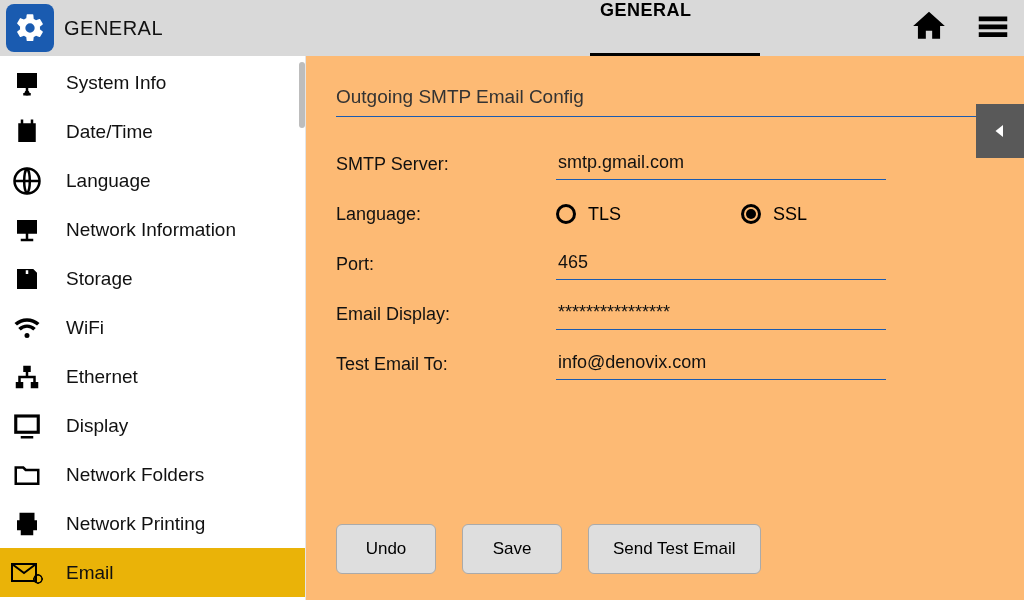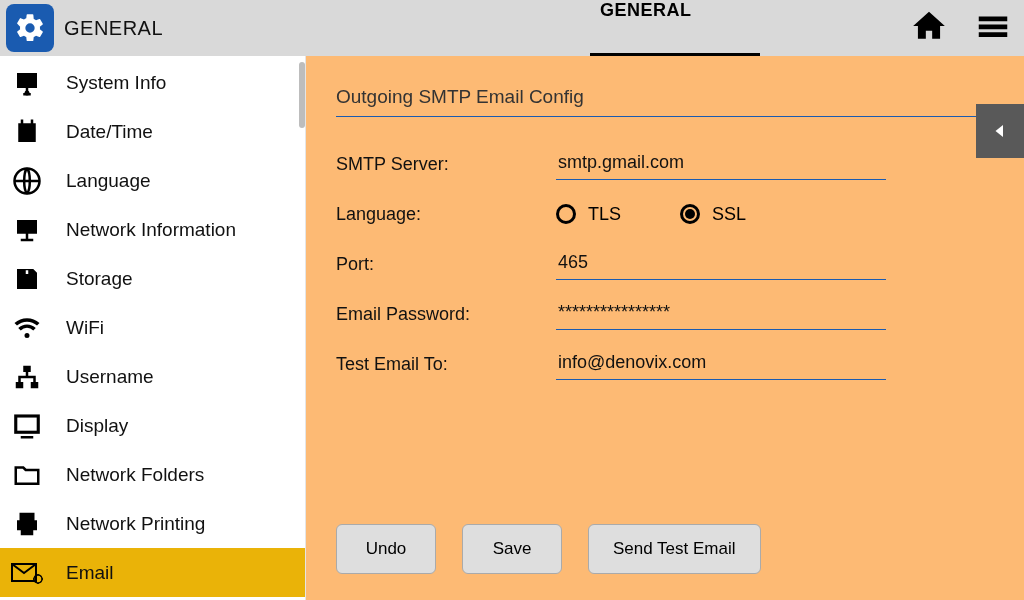--- a/index.html
+++ b/index.html
@@ -26,21 +26,21 @@
   .side-item .icon { width: 34px; height: 34px; display:flex; align-items:center; justify-content:center; }
   .side-item .icon svg { fill: #000; }
   .side-item .label { font-size: 19px; color: #111; }
   
   .main { flex: 1; background: #fdba74; padding: 20px 30px 20px 30px; position: relative; }
   .panel-title { font-size: 19px; color: #333; margin: 10px 0 8px 0; }
   .title-underline { height: 1px; background: #1a5bb0; width: 100%; margin-bottom: 22px; }
   .form-row { display: flex; align-items: center; height: 50px; }
   .form-label { width: 220px; font-size: 18px; color: #111; }
   .form-field { flex: 1; font-size: 18px; color: #111; border: none; border-bottom: 1px solid #1a5bb0; padding: 4px 2px 6px 2px; background: transparent; outline: none; max-width: 330px;}
-  .radio-row { display: flex; align-items: flex-start; gap: 59px; }
+  .radio-row { display: flex; align-items: flex-start; gap: 120px; }
   .radio-opt { display: flex; align-items: center; gap: 12px; font-size: 18px; cursor: pointer; }
   .radio { width: 20px; height: 20px; border: 3px solid #000; border-radius: 50%; display:flex; align-items:center; justify-content:center; }
   .radio.checked::after { content: ""; width: 10px; height: 10px; background: #000; border-radius: 50%; }
   .button-row { position: absolute; bottom: 26px; left: 30px; display: flex; gap: 26px; }
   .btn { background: #dedede; border: 1px solid #aaa; border-radius: 6px; padding: 14px 24px; font-size: 17px; cursor: pointer; min-width: 100px; text-align:center;}
   
   .collapse-tab { position: absolute; top: 104px; right: 0; width: 48px; height: 54px; background: #595959; display:flex; align-items:center; justify-content:center; cursor:pointer;}
   .collapse-tab svg { fill: #fff; }
 </style>
 </head>
@@ -130,21 +130,21 @@
       </div>
       <div class="side-item">
         <span class="icon">
               <svg width="30" height="30" viewBox="0 0 24 24">
                 <rect x="9" y="3" width="6" height="5"></rect>
                 <rect x="3" y="16" width="6" height="5"></rect>
                 <rect x="15" y="16" width="6" height="5"></rect>
                 <path d="M12 8v4M6 16v-4h12v4M12 12H6M12 12h6" stroke="#000" stroke-width="2" fill="none"></path>
               </svg>
             </span>
-        <span class="label">Username</span>
+        <span class="label">Ethernet</span>
       </div>
       <div class="side-item">
         <span class="icon">
               <svg width="30" height="30" viewBox="0 0 24 24">
                 <rect x="3" y="4" width="18" height="13" fill="none" stroke="#000" stroke-width="2.5"></rect>
                 <rect x="7" y="20" width="10" height="2"></rect>
               </svg>
             </span>
         <span class="label">Display</span>
       </div>
@@ -197,21 +197,21 @@
             <span class="radio checked"></span>
             <span>SSL</span>
           </div>
         </div>
       </div>
       <div class="form-row">
         <div class="form-label">Port:</div>
         <input class="form-field" value="465" style="">
       </div>
       <div class="form-row">
-        <div class="form-label">Email Password:</div>
+        <div class="form-label">Email Display:</div>
         <input class="form-field" value="****************" style="">
       </div>
       <div class="form-row">
         <div class="form-label">Test Email To:</div>
         <input class="form-field" value="info@denovix.com" style="">
       </div>
 
       <div class="button-row">
         <div class="btn">Undo</div>
         <div class="btn">Save</div>

